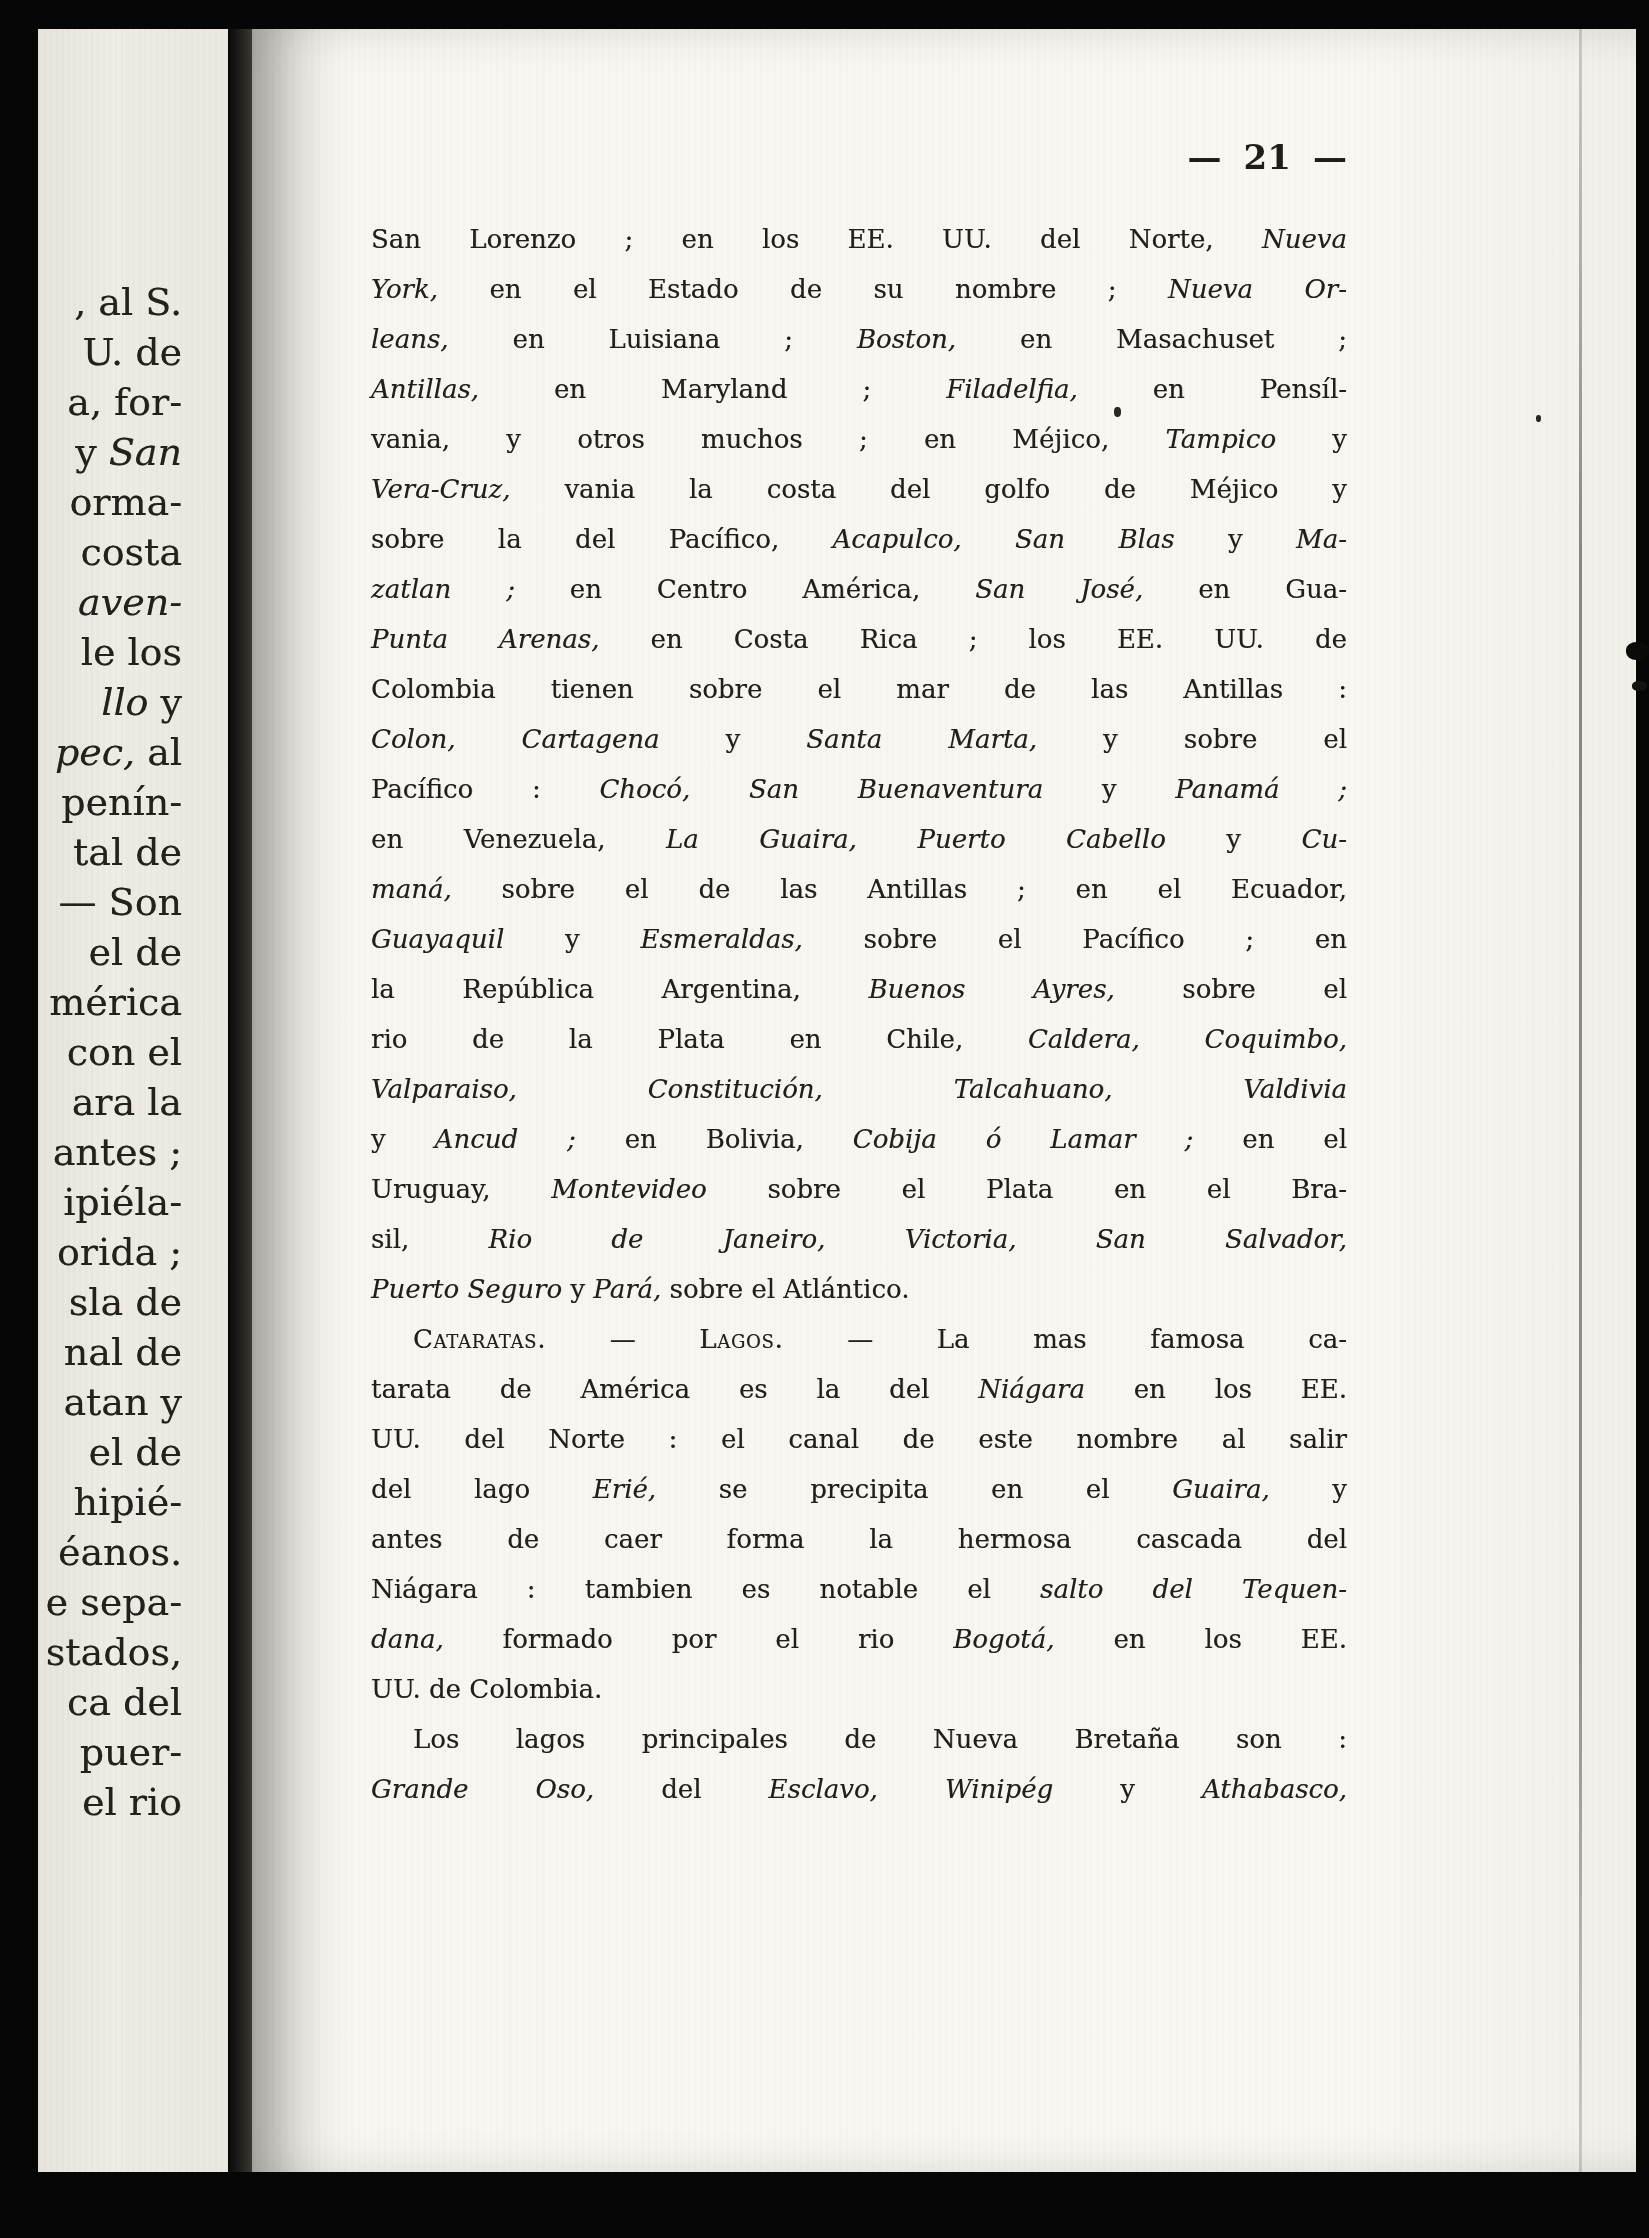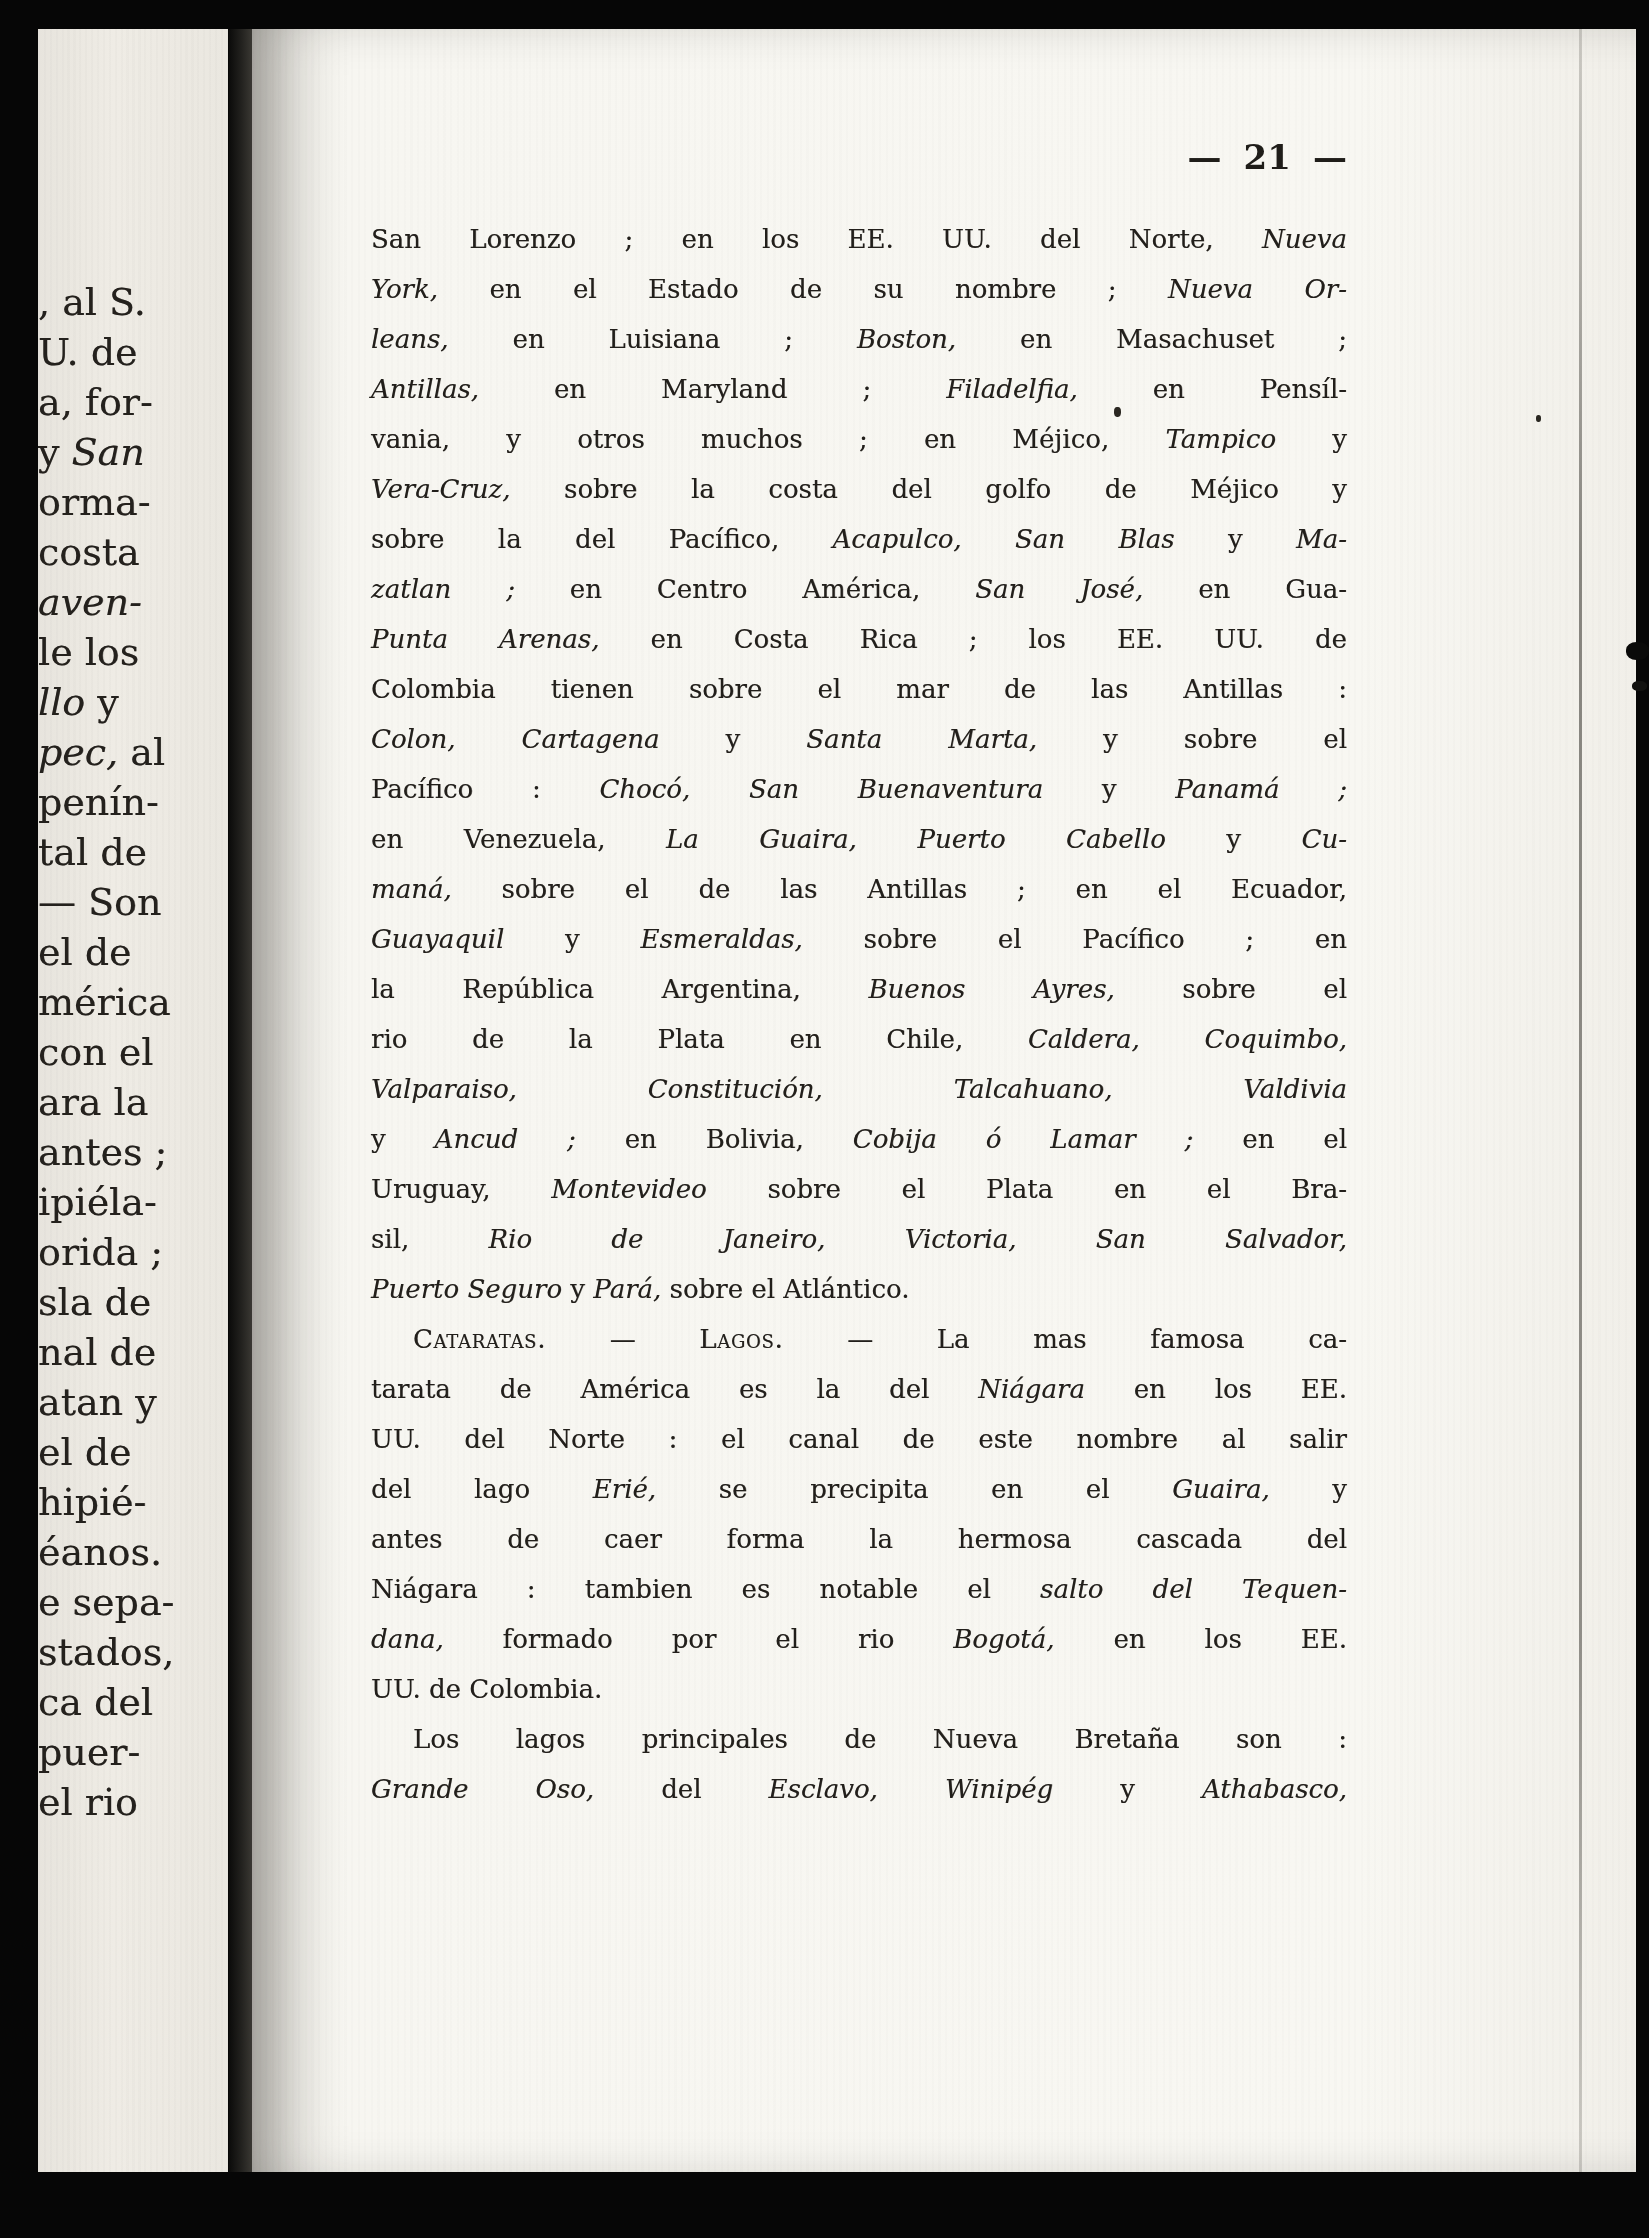--- a/index.html
+++ b/index.html
@@ -17,21 +17,21 @@
     left: 38px; top: 29px;
     width: 190px; height: 2143px;
     background:
       repeating-linear-gradient(90deg, rgba(0,0,0,0.015) 0 2.2px, transparent 2.2px 5.9px),
       linear-gradient(90deg, #e7e4dd, #efece5 40%, #eae7e0);
     overflow: hidden;
   }
   .frag-col {
     position: absolute;
     left: 0; top: 248px; width: 144px;
-    text-align: left;
+    text-align: right;
     font-size: 38px;
     color: #24211d;
     text-shadow: 0.3px 0.3px 0.6px rgba(35,32,27,0.5);
   }
   .frag-line { line-height: 50px; white-space: nowrap; }
   .frag-line.gap { }
 
   
   .gutter {
     position: absolute;
@@ -134,21 +134,21 @@
   <div class="page">
     <div class="page-number">
       <span>— 21 —</span>
     </div>
     <div class="text-block" id="textblock">
         <div class="tline"><span>San Lorenzo ; en los EE. UU. del Norte, </span><span class="it">Nueva</span></div>
         <div class="tline"><span class="it">York,</span><span> en el Estado de su nombre ; </span><span class="it">Nueva Or-</span></div>
         <div class="tline"><span class="it">leans,</span><span> en Luisiana ; </span><span class="it">Boston,</span><span> en Masachuset ;</span></div>
         <div class="tline"><span class="it">Antillas,</span><span> en Maryland ; </span><span class="it">Filadelfia,</span><span> en Pensíl-</span></div>
         <div class="tline"><span>vania, y otros muchos ; en Méjico, </span><span class="it">Tampico</span><span> y</span></div>
-        <div class="tline"><span class="it">Vera-Cruz,</span><span> sobre la costa del golfo de Méjico y</span></div>
+        <div class="tline"><span class="it">Vera-Cruz,</span><span> vania la costa del golfo de Méjico y</span></div>
         <div class="tline"><span>sobre la del Pacífico, </span><span class="it">Acapulco, San Blas</span><span> y </span><span class="it">Ma-</span></div>
         <div class="tline"><span class="it">zatlan ;</span><span> en Centro América, </span><span class="it">San José,</span><span> en Gua-</span></div>
         <div class="tline"><span class="it">Punta Arenas,</span><span> en Costa Rica ; los EE. UU. de</span></div>
         <div class="tline"><span>Colombia tienen sobre el mar de las Antillas :</span></div>
         <div class="tline"><span class="it">Colon, Cartagena</span><span> y </span><span class="it">Santa Marta,</span><span> y sobre el</span></div>
         <div class="tline"><span>Pacífico : </span><span class="it">Chocó, San Buenaventura</span><span> y </span><span class="it">Panamá ;</span></div>
         <div class="tline"><span>en Venezuela, </span><span class="it">La Guaira, Puerto Cabello</span><span> y </span><span class="it">Cu-</span></div>
         <div class="tline"><span class="it">maná,</span><span> sobre el de las Antillas ; en el Ecuador,</span></div>
         <div class="tline"><span class="it">Guayaquil</span><span> y </span><span class="it">Esmeraldas,</span><span> sobre el Pacífico ; en</span></div>
         <div class="tline"><span>la República Argentina, </span><span class="it">Buenos Ayres,</span><span> sobre el</span></div>

